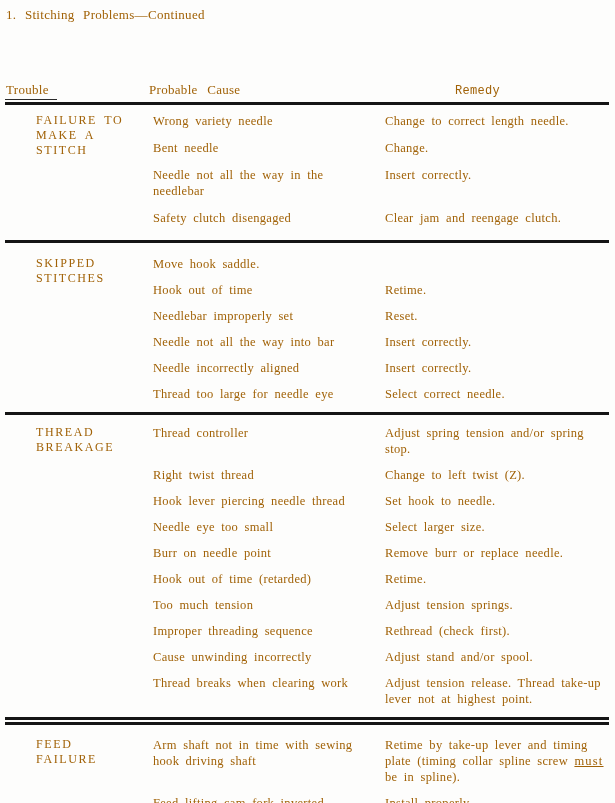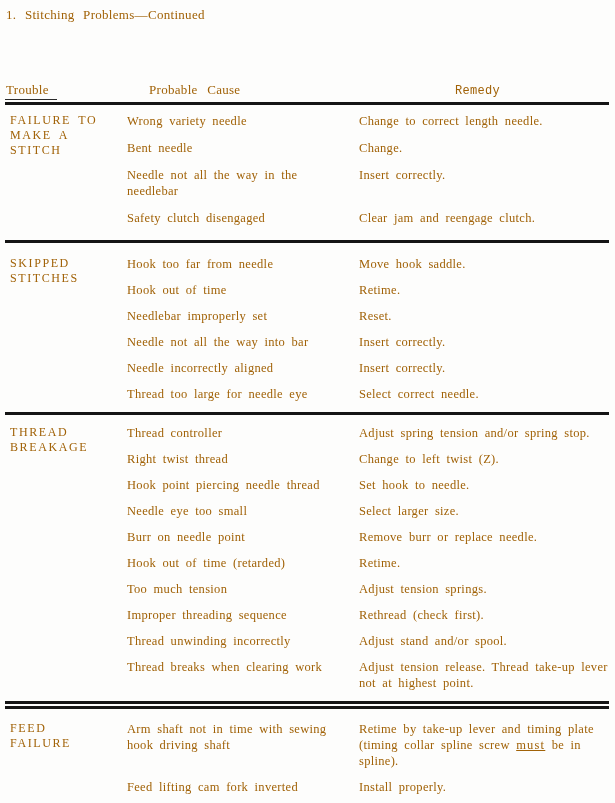--- a/index.html
+++ b/index.html
@@ -55,20 +55,21 @@
   }
   .rule {
     height: 3px;
     background: #151515;
     margin: 2px 0 0 0;
   }
   .section {
     position: relative;
     box-sizing: border-box;
     padding-left: 122px;
+    margin-left: 26px;
   }
   .sect-1 { padding-top: 8px;  padding-bottom: 1px; }
   .sect-2 { padding-top: 13px; padding-bottom: 0; }
   .sect-3 { padding-top: 10px; padding-bottom: 0; }
   .sect-4 { padding-top: 12px; padding-bottom: 4px; }
   .trouble {
     position: absolute;
     left: 5px;
     top: 8px;
     width: 114px;
@@ -142,21 +143,20 @@
     </div>
   </div>
   <div class="rule"></div>
 
   <div class="section sect-2">
     <div class="trouble">
       <span>SKIPPED</span>
       <span>STITCHES</span>
     </div>
     <div class="row">
-      <div class="cause">Hook too far from needle</div>
       <div class="remedy">Move hook saddle.</div>
     </div>
     <div class="row">
       <div class="cause">Hook out of time</div>
       <div class="remedy">Retime.</div>
     </div>
     <div class="row">
       <div class="cause">Needlebar improperly set</div>
       <div class="remedy">Reset.</div>
     </div>
@@ -182,21 +182,21 @@
     </div>
     <div class="row">
       <div class="cause">Thread controller</div>
       <div class="remedy">Adjust spring tension and/or spring stop.</div>
     </div>
     <div class="row">
       <div class="cause">Right twist thread</div>
       <div class="remedy">Change to left twist (Z).</div>
     </div>
     <div class="row">
-      <div class="cause">Hook point piercing needle thread</div>
+      <div class="cause">Hook lever piercing needle thread</div>
       <div class="remedy">Set hook to needle.</div>
     </div>
     <div class="row">
       <div class="cause">Needle eye too small</div>
       <div class="remedy">Select larger size.</div>
     </div>
     <div class="row">
       <div class="cause">Burr on needle point</div>
       <div class="remedy">Remove burr or replace needle.</div>
     </div>
@@ -206,21 +206,21 @@
     </div>
     <div class="row">
       <div class="cause">Too much tension</div>
       <div class="remedy">Adjust tension springs.</div>
     </div>
     <div class="row">
       <div class="cause">Improper threading sequence</div>
       <div class="remedy">Rethread (check first).</div>
     </div>
     <div class="row">
-      <div class="cause">Thread unwinding incorrectly</div>
+      <div class="cause">Cause unwinding incorrectly</div>
       <div class="remedy">Adjust stand and/or spool.</div>
     </div>
     <div class="row">
       <div class="cause">Thread breaks when clearing work</div>
       <div class="remedy">Adjust tension release. Thread take-up lever not at highest point.</div>
     </div>
   </div>
   <div class="rule"></div>
 
   <div class="rule"></div>

